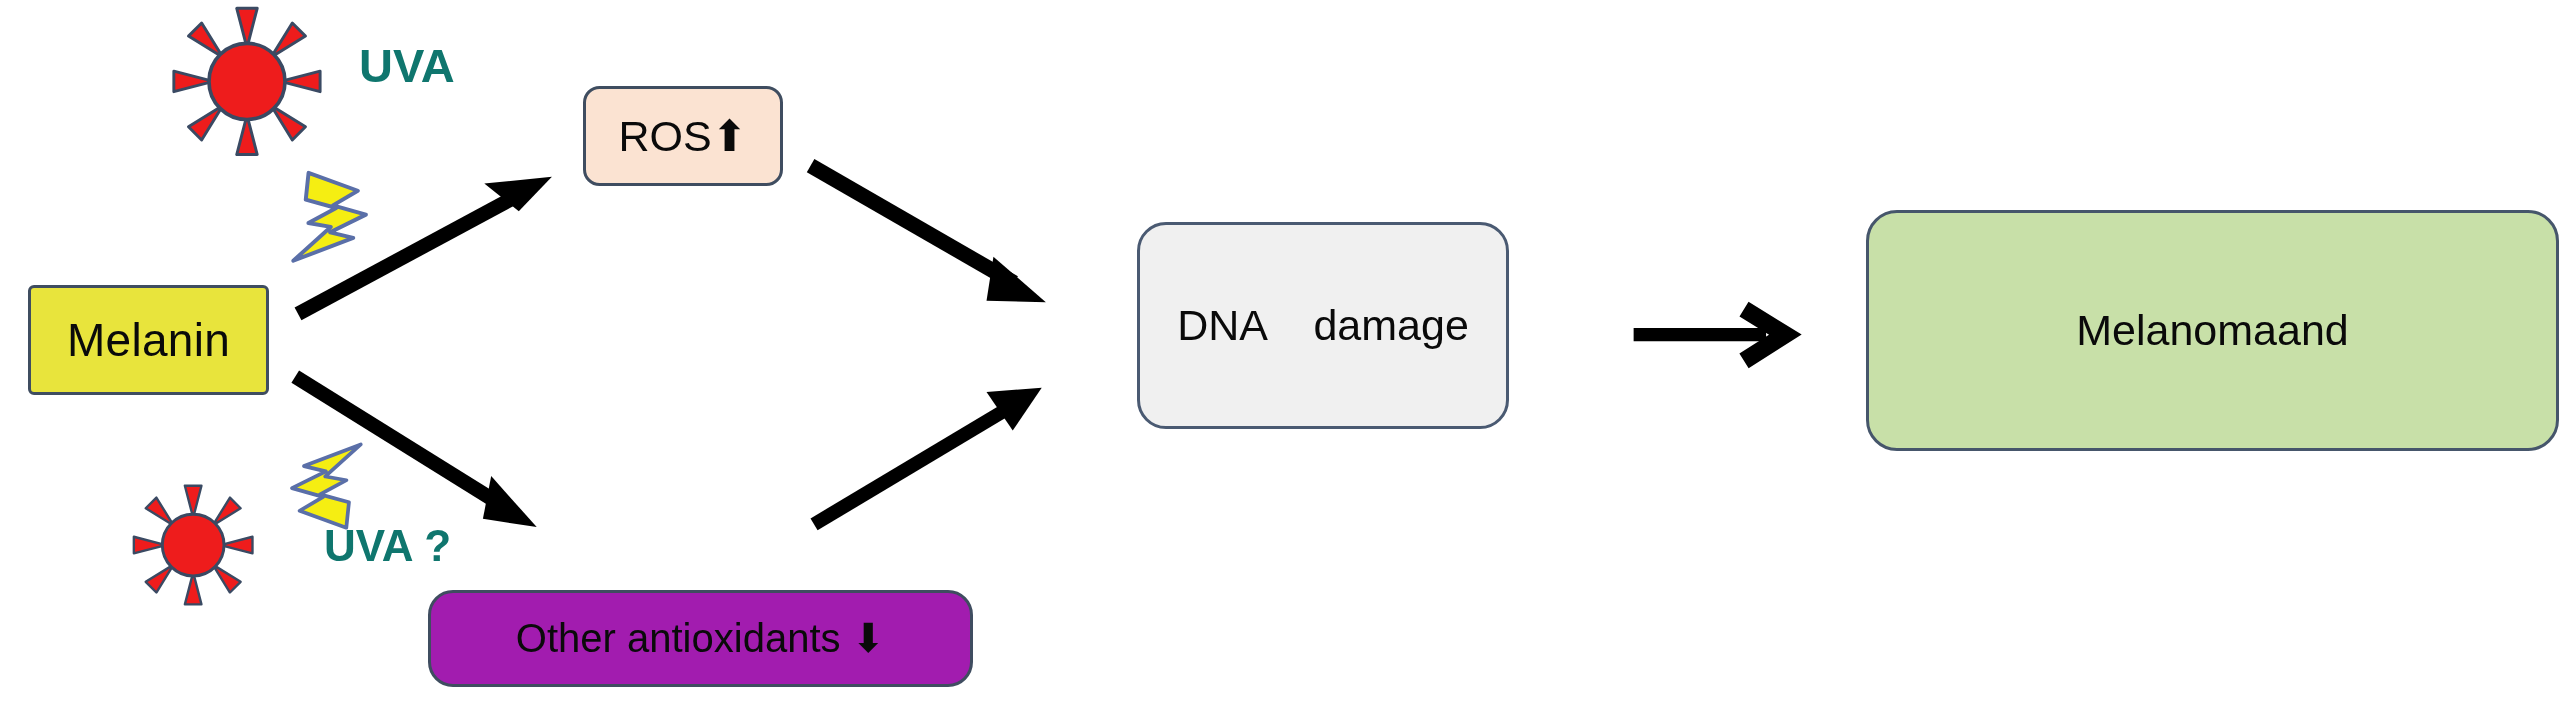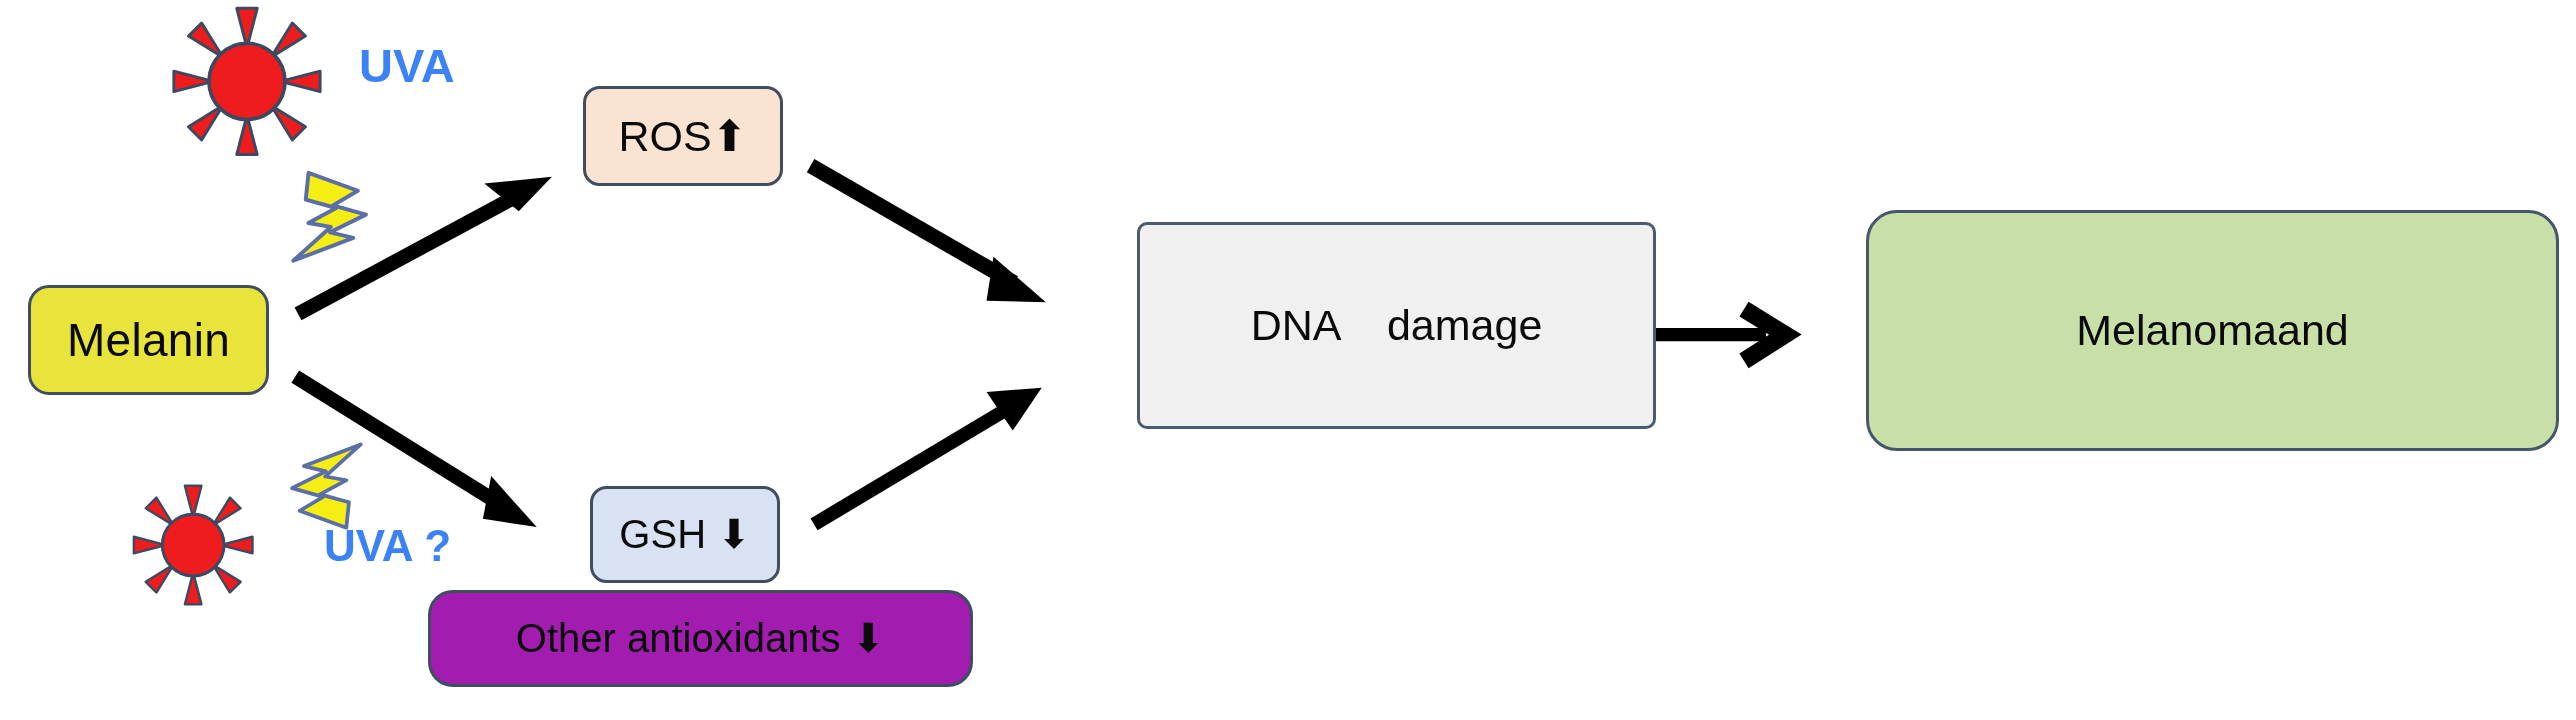--- a/index.html
+++ b/index.html
@@ -26,21 +26,21 @@
     justify-content: center;
     color: #0a0a0a;
     font-weight: normal;
     text-align: center;
     line-height: 1.18;
   }
   
   #node-melanin {
     left: 28px;  top: 285px;  width: 241px; height: 110px;
     background: #e8e43c;
-    border-radius: 21px;
+    border-radius: 6px;
     font-size: 46px;
     letter-spacing: 0.3px;
   }
   #node-ros {
     left: 583px; top: 86px;  width: 200px; height: 100px;
     background: #fbe3d2;
     border-radius: 16.6px;
     font-size: 43px;
   }
   #node-gsh {
@@ -49,42 +49,42 @@
     border-radius: 16.6px;
     font-size: 40px;
   }
   #node-other-antiox {
     left: 428px; top: 590px;  width: 545px; height: 97px;
     background: #a21caf;
     border-radius: 25px;
     font-size: 40px;
   }
   #node-dna {
-    left: 1137px; top: 222px; width: 519px; height: 207px;
+    left: 1137px; top: 222px; width: 372px; height: 207px;
     background: #f0f0f0;
-    border-radius: 10px;
+    border-radius: 29px;
     font-size: 43px;
     border-color: #4a5a72;
   }
   #node-outcome {
     left: 1866px; top: 210px; width: 693px; height: 241px;
     background: #c8e0a8;
     border-radius: 31px;
     font-size: 43px;
     border-color: #46566b;
     flex-direction: row;
   }
   .node-label { pointer-events: none; white-space: pre; }
   .outcome-line { display: block; }
 
   
   .flabel {
     position: absolute;
     font-weight: bold;
-    color: #3b82f6;
+    color: #0f766e;
     white-space: nowrap;
   }
   #label-uva-top    { left: 359px; top: 38px;  font-size: 47px; }
   #label-uva-bottom { left: 324px; top: 521px; font-size: 44px; }
 
   
   .overlay {
     position: absolute;
     left: 0; top: 0;
     width: 2576px;
@@ -164,23 +164,20 @@
   </svg>
 
   <div class="node" id="node-melanin">
     <span class="node-label">Melanin</span>
   </div>
 
   <div class="node" id="node-ros">
     <span class="node-label">ROS⬆</span>
   </div>
 
-  <div class="node" id="node-gsh">
-    <span class="node-label">GSH ⬇</span>
-  </div>
 
   <div class="node" id="node-other-antiox">
     <span class="node-label">Other antioxidants ⬇</span>
   </div>
 
   <div class="node" id="node-dna">
     <span class="node-label">DNA    damage</span>
   </div>
 
   <div class="node" id="node-outcome">

